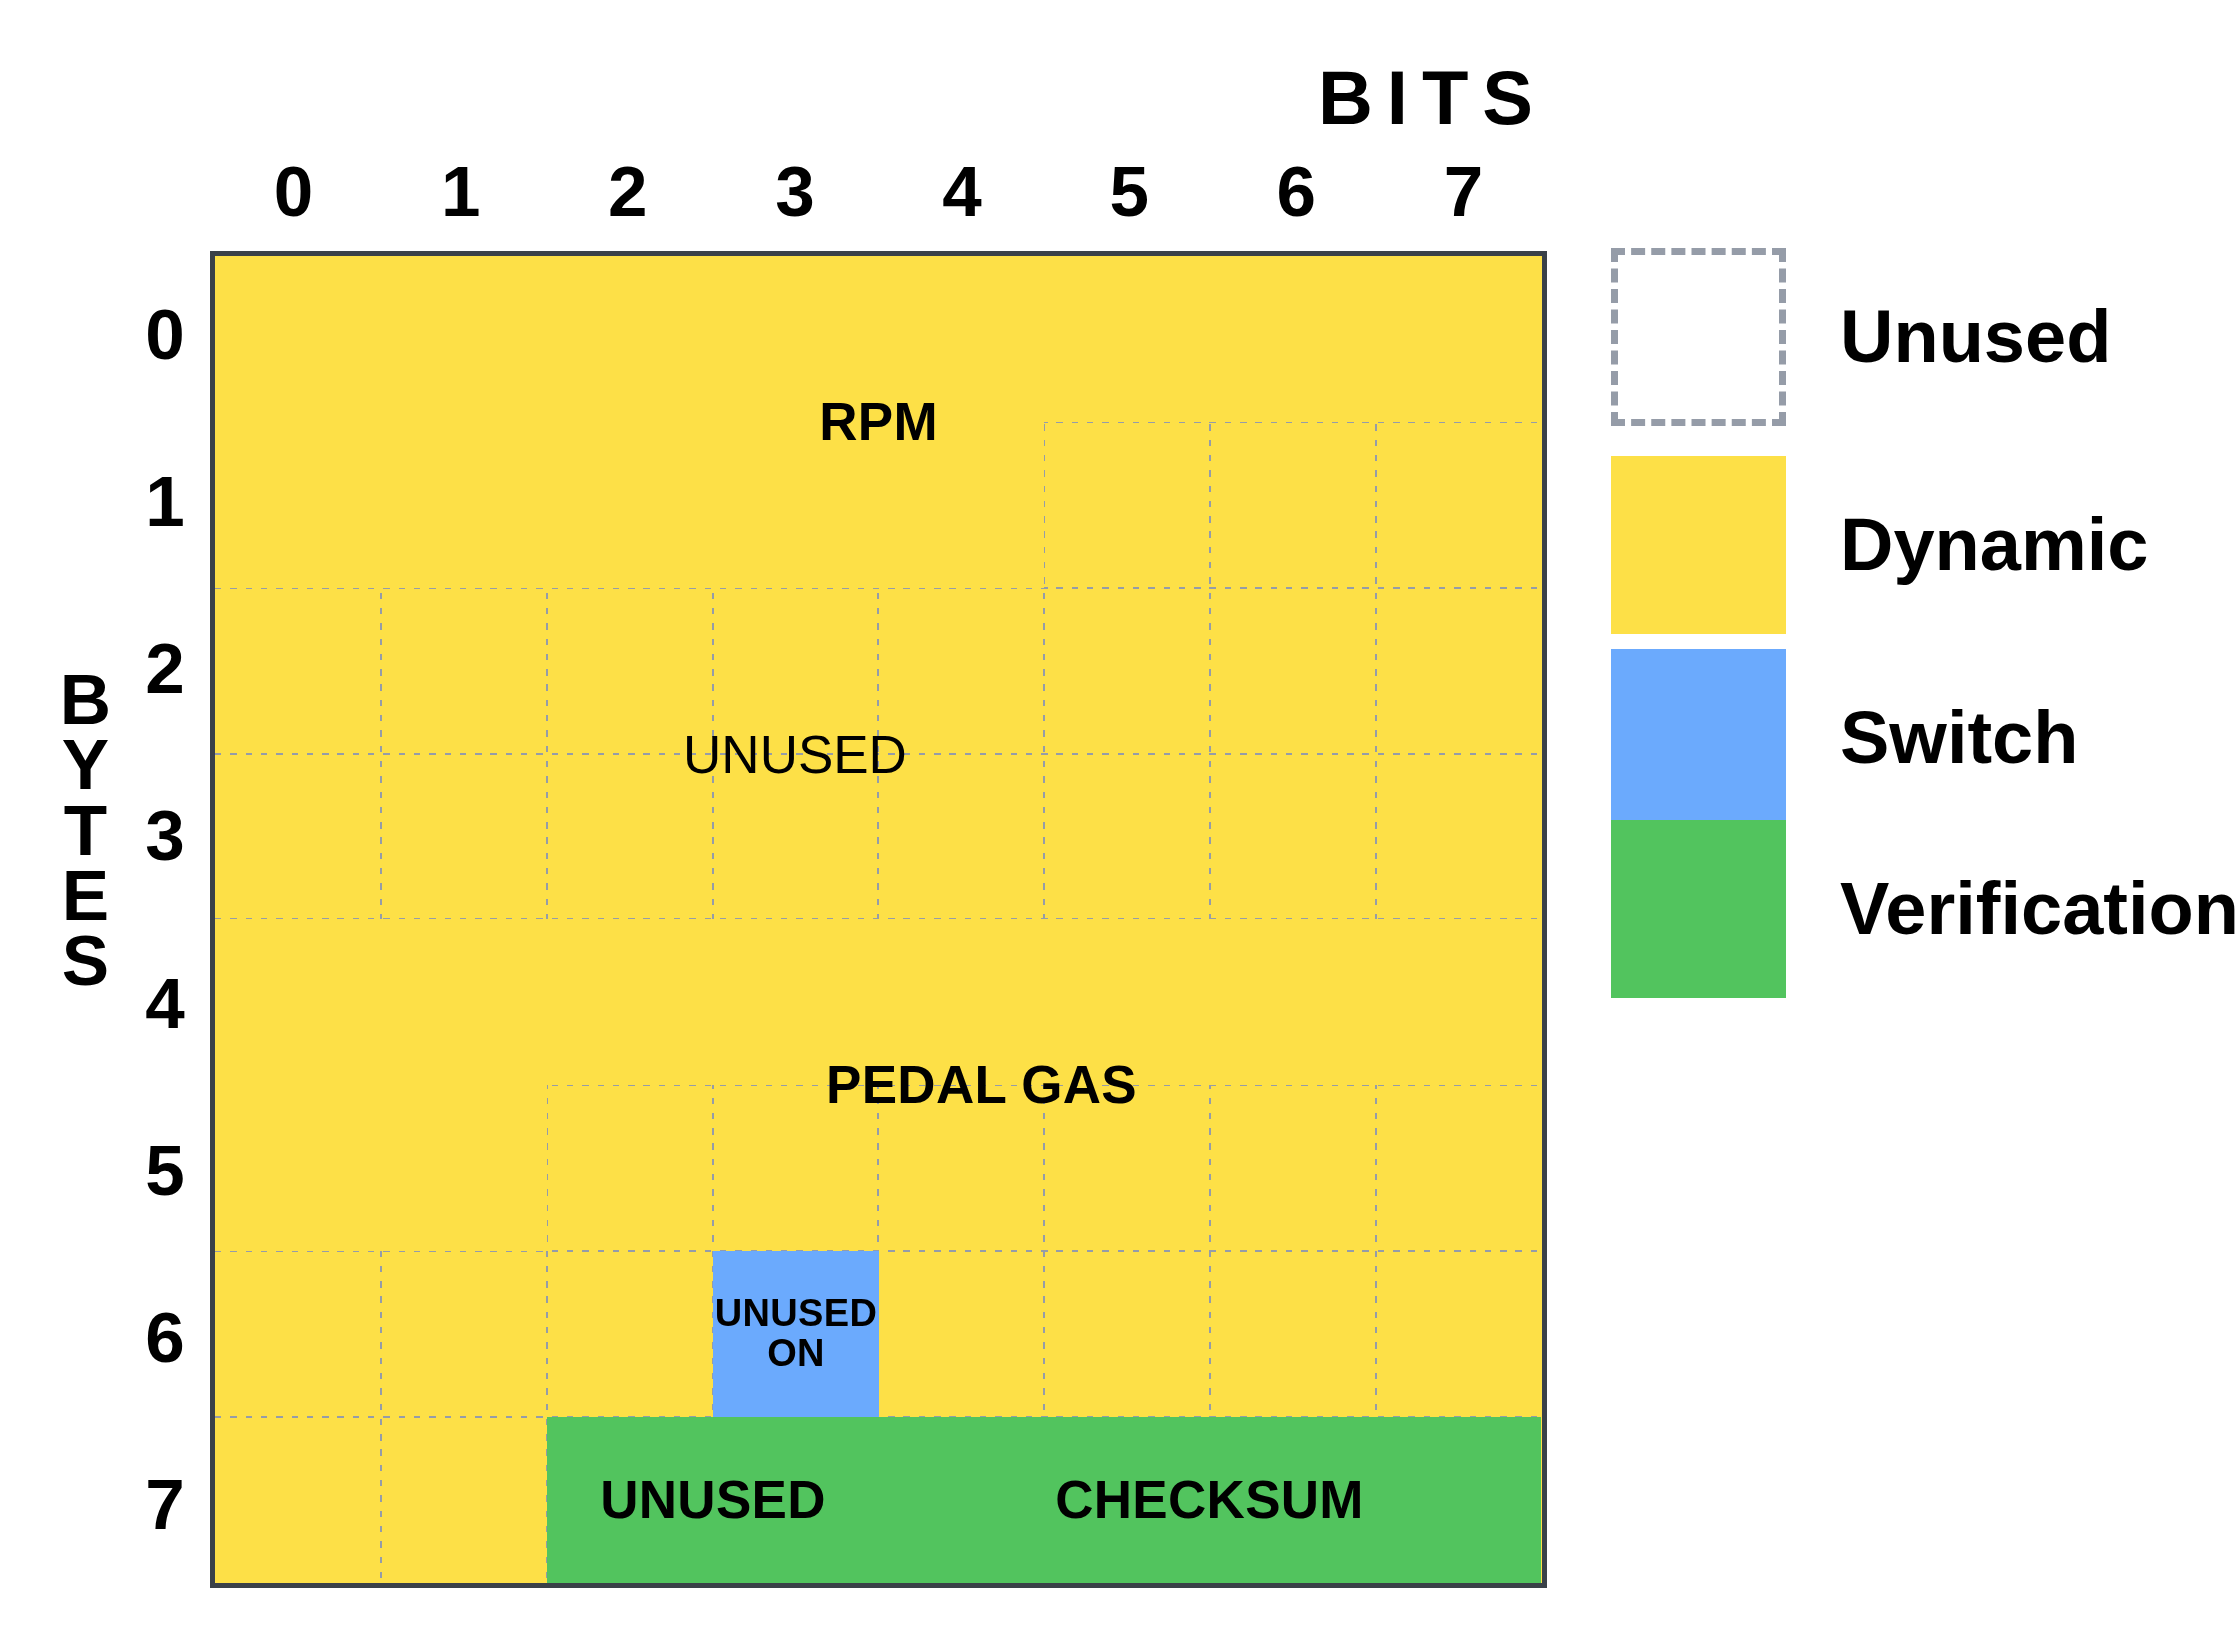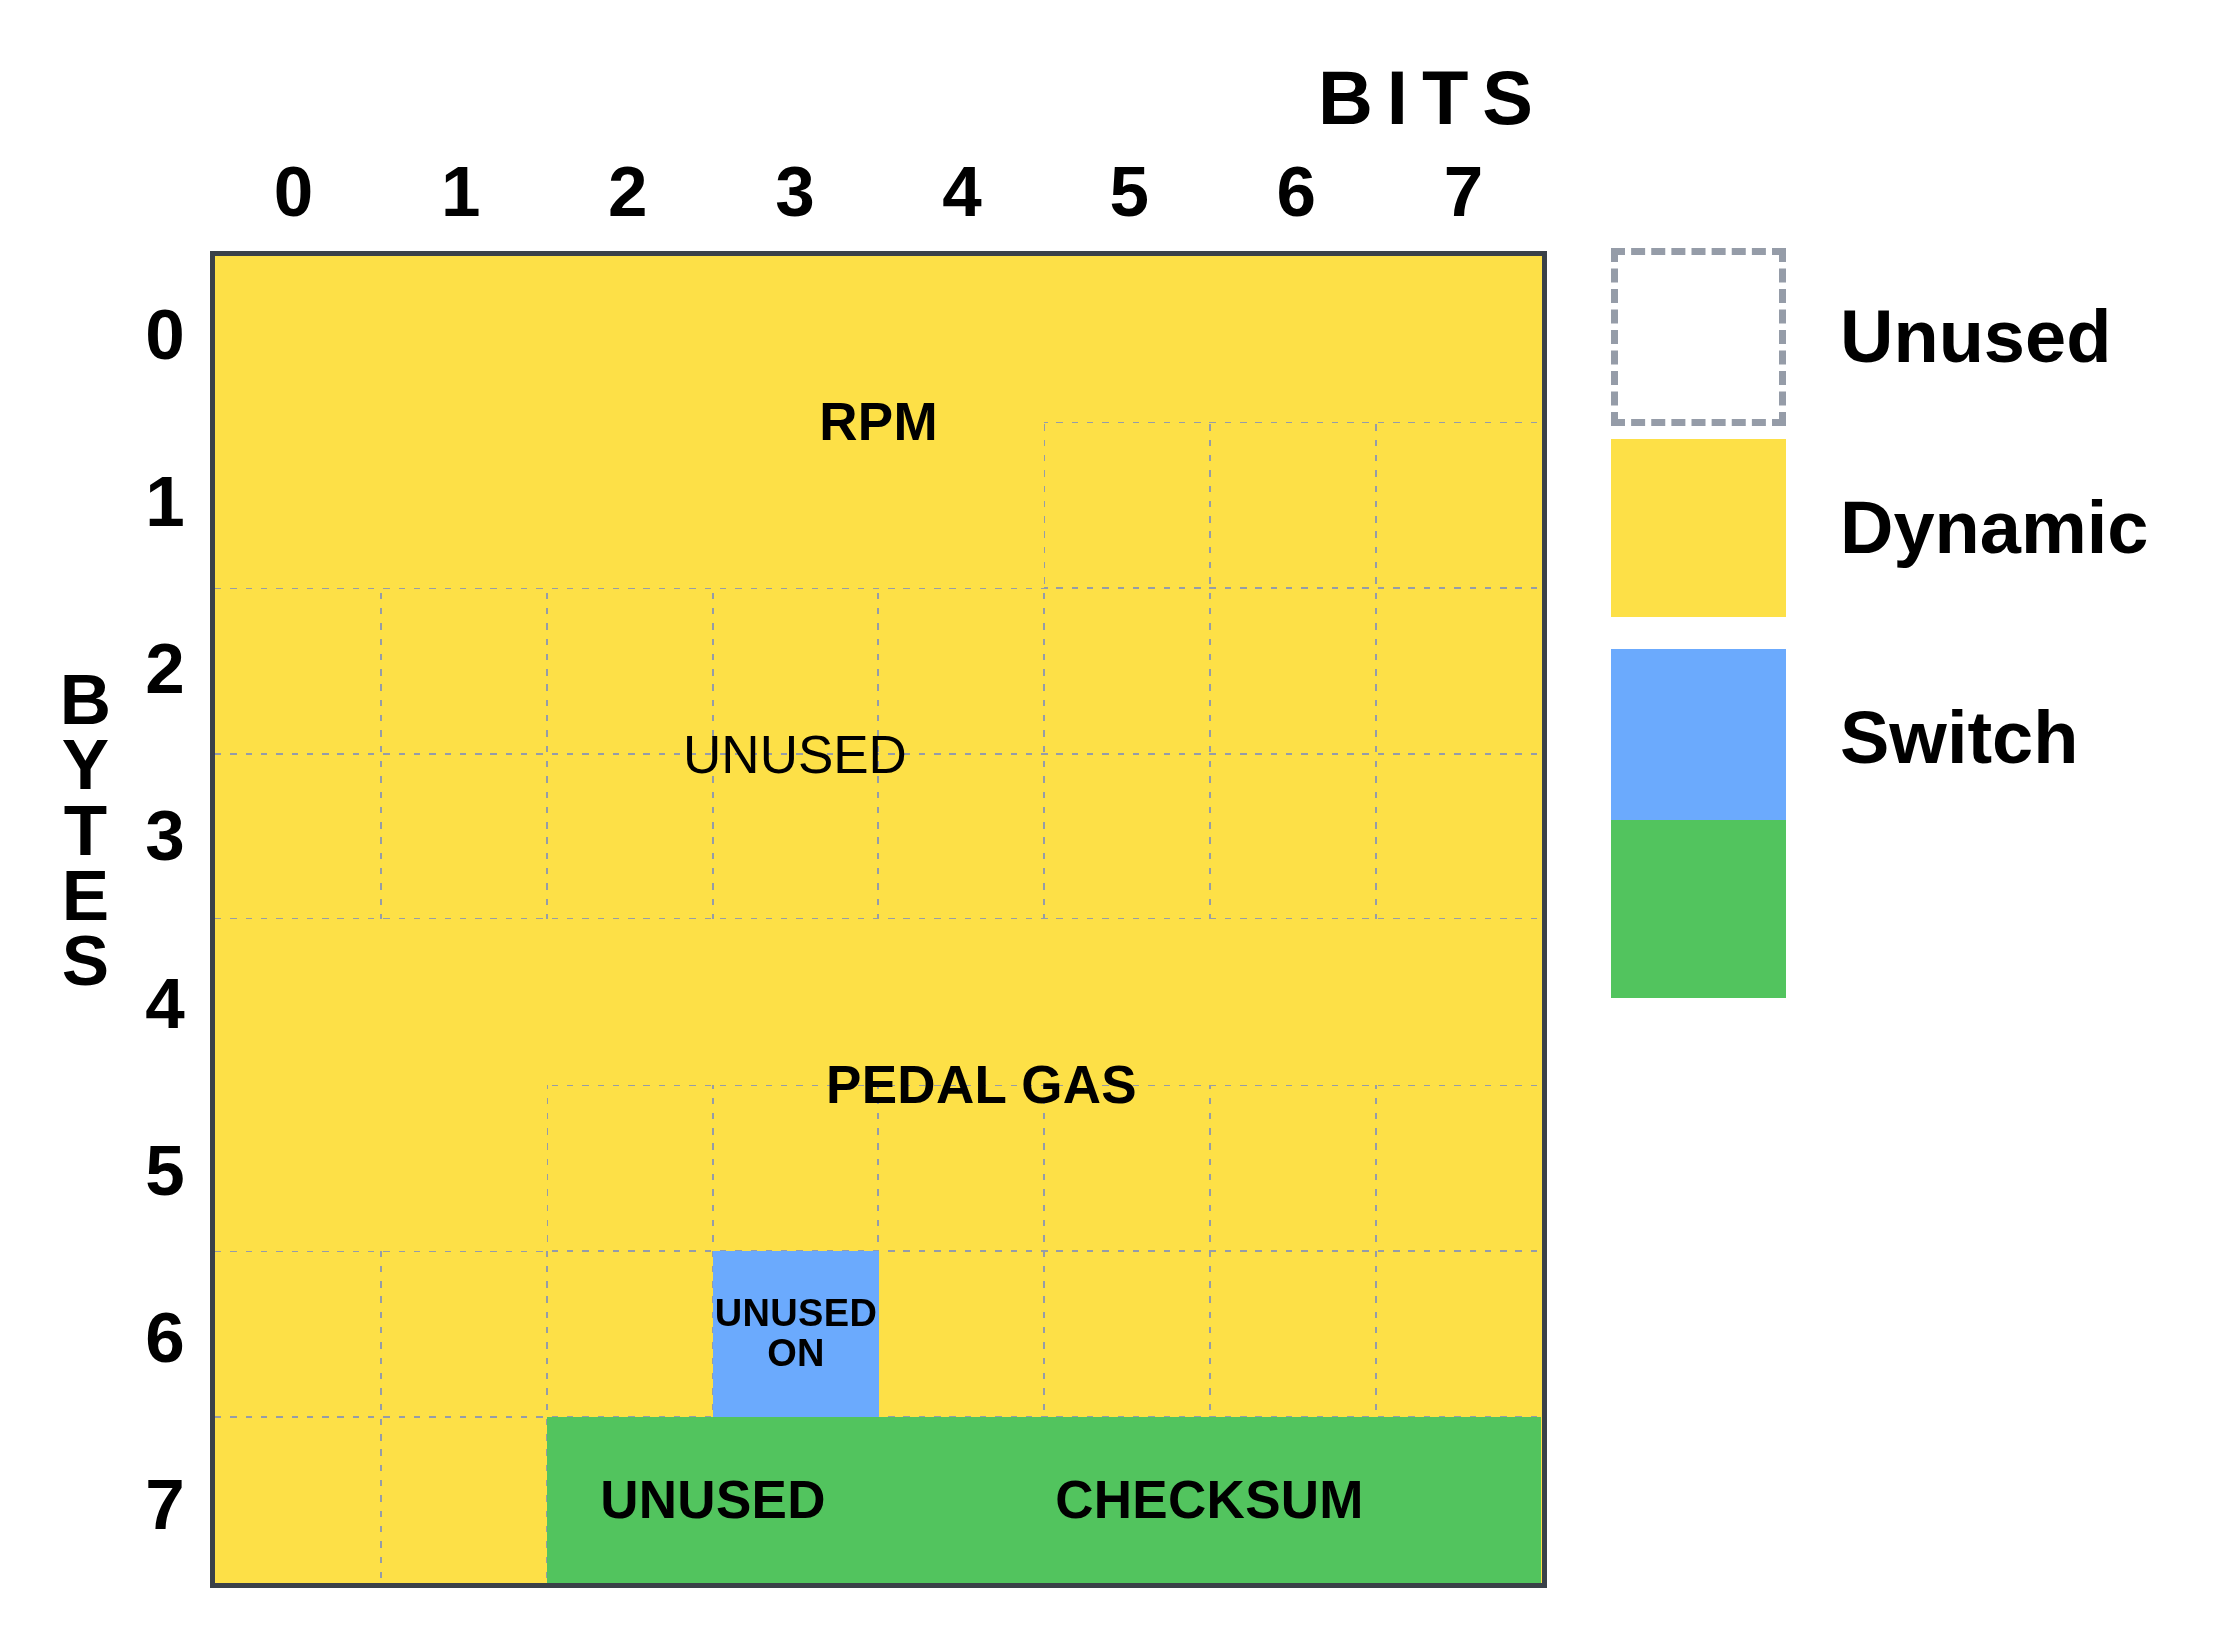--- a/index.html
+++ b/index.html
@@ -253,25 +253,26 @@
       </div>
     <div class="unused-label" id="unused-label" style="left: 580px; top: 498px;">UNUSED</div>
   </div>
 </div>
 
 <div id="legend">
     <div class="legend-row" style="top: 0px;">
       <div class="legend-swatch dashed"></div>
       <div class="legend-label">Unused</div>
     </div>
-    <div class="legend-row" style="top: 191px;">
+    <div class="legend-row" style="top: 208px;">
       <div class="legend-swatch" style="background: rgb(253, 224, 71);"></div>
       <div class="legend-label">Dynamic</div>
     </div>
     <div class="legend-row" style="top: 401px;">
       <div class="legend-swatch" style="background: rgb(107, 170, 253);"></div>
       <div class="legend-label">Switch</div>
     </div>
     <div class="legend-row" style="top: 572px;">
       <div class="legend-swatch" style="background: rgb(82, 196, 94);"></div>
+      <div class="legend-label">Verification</div>
     </div>
   </div>
 
 
 </body></html>

